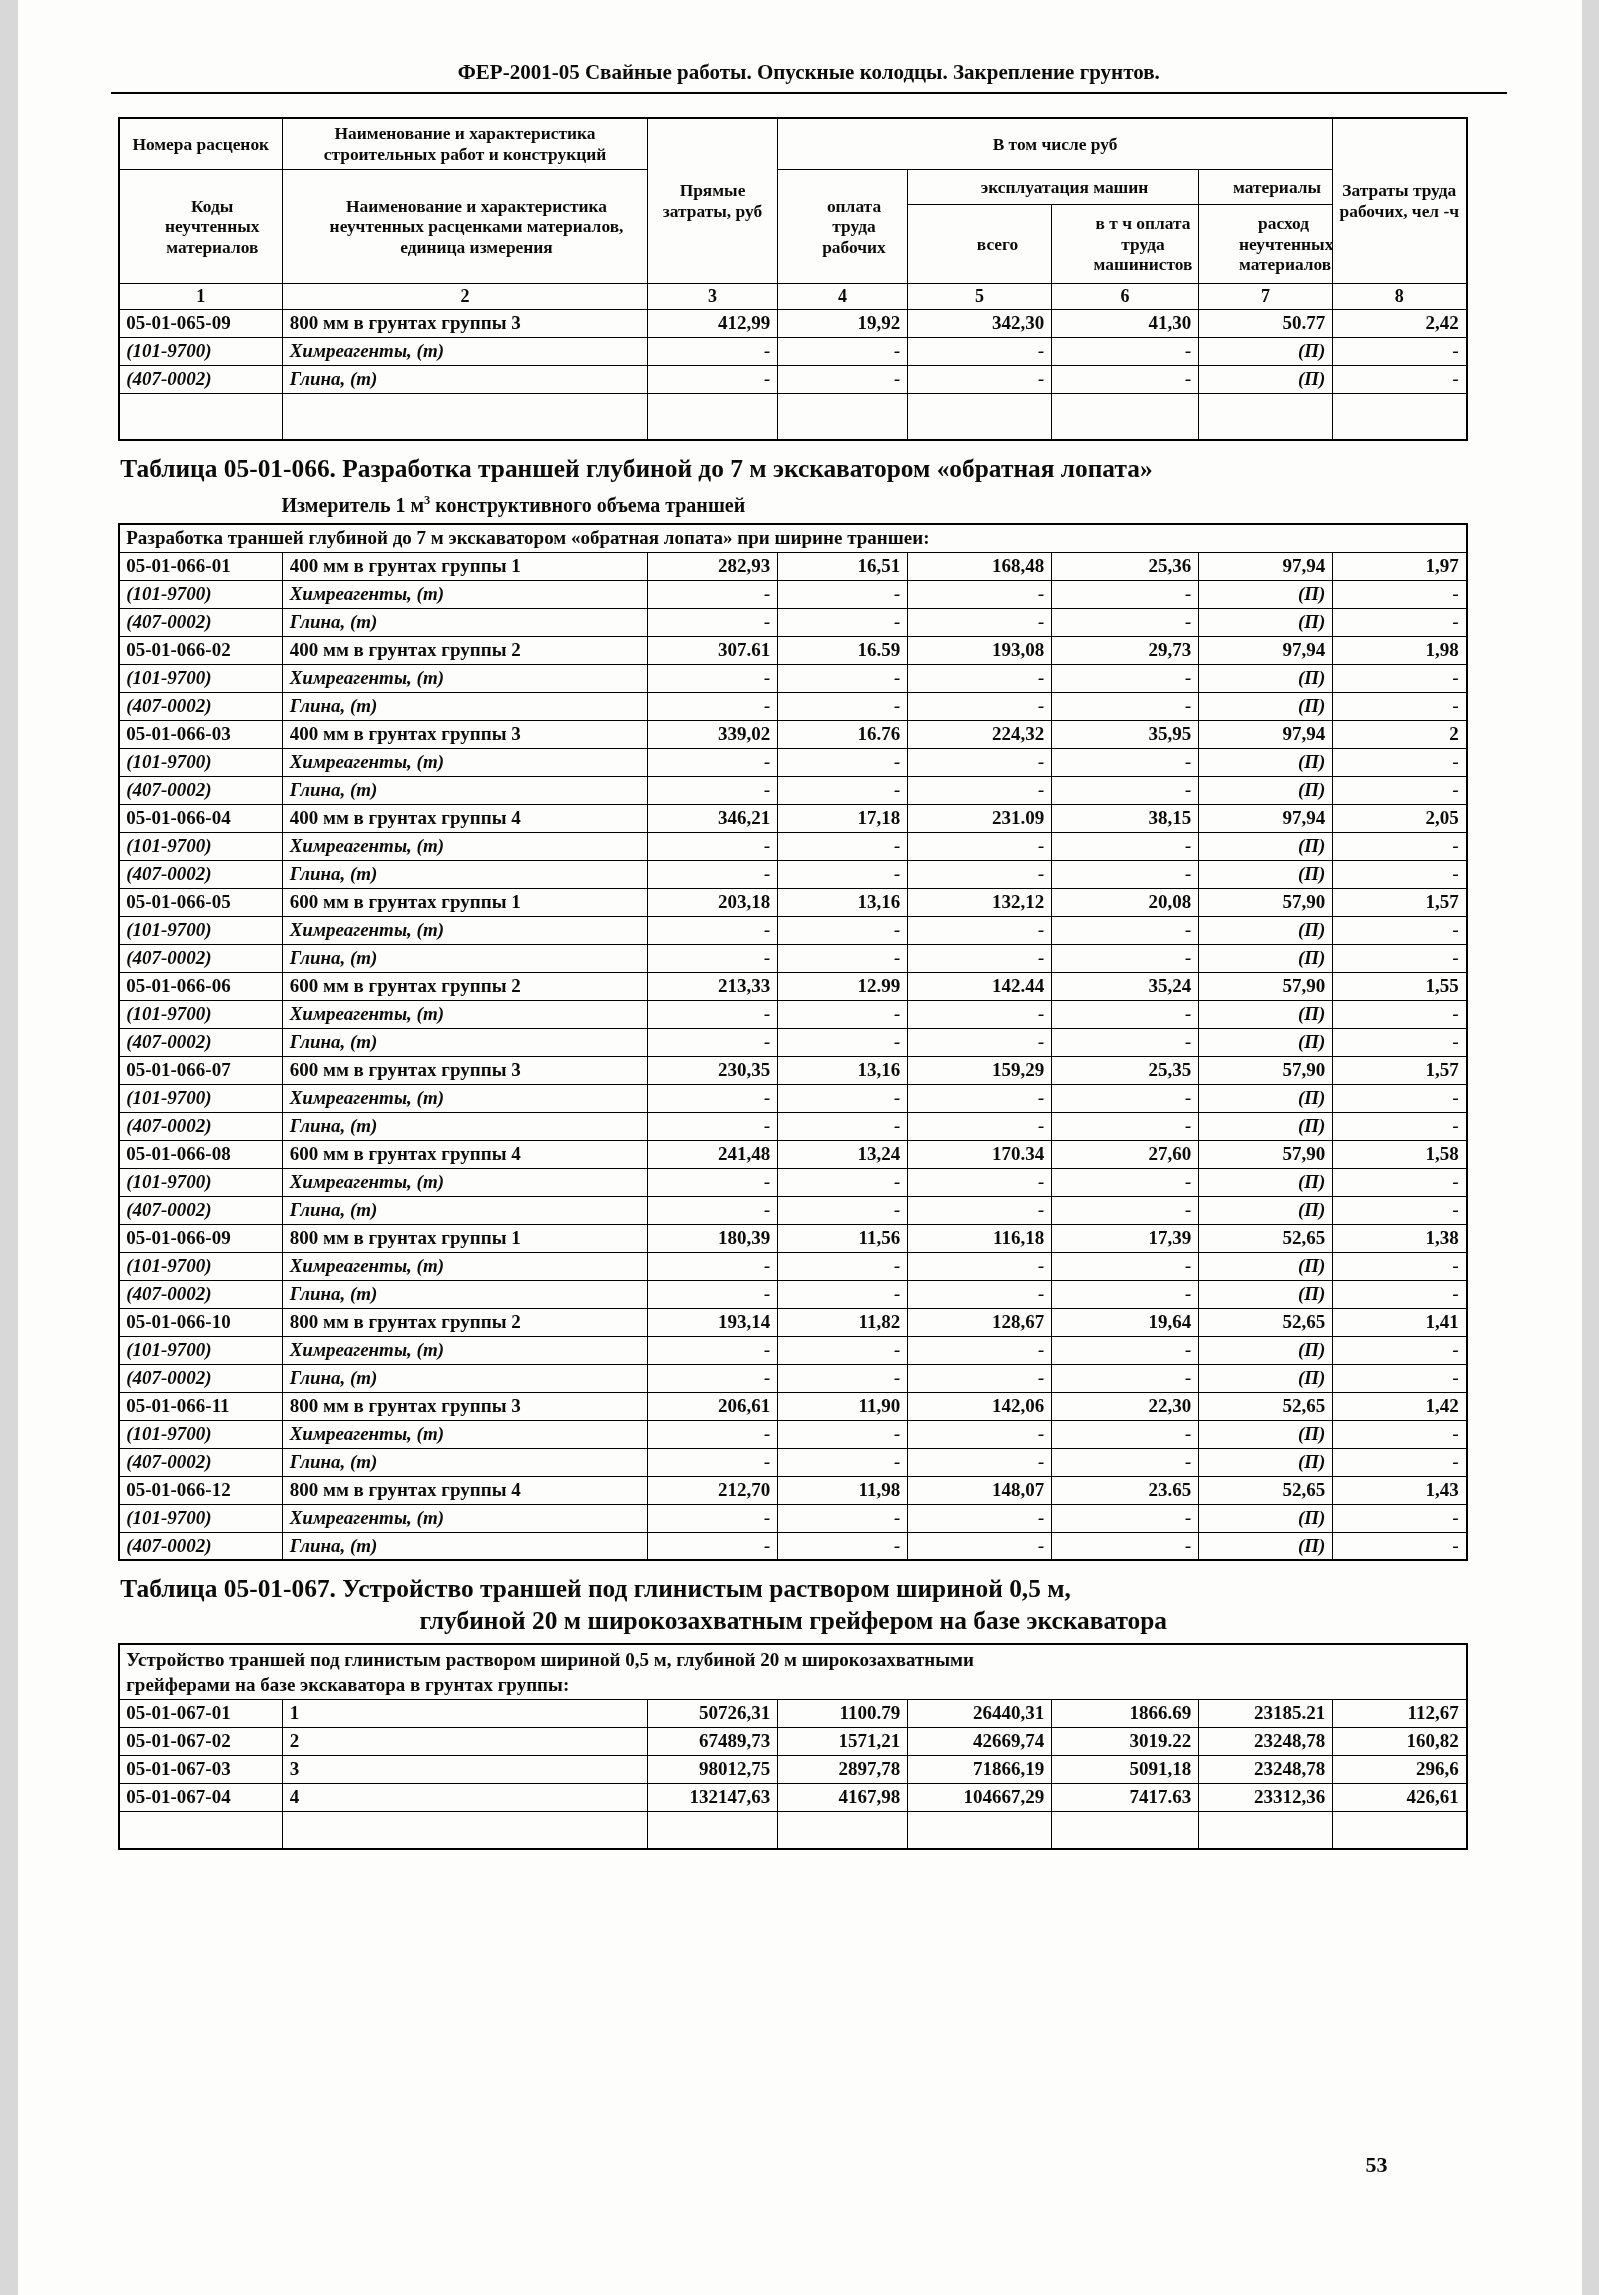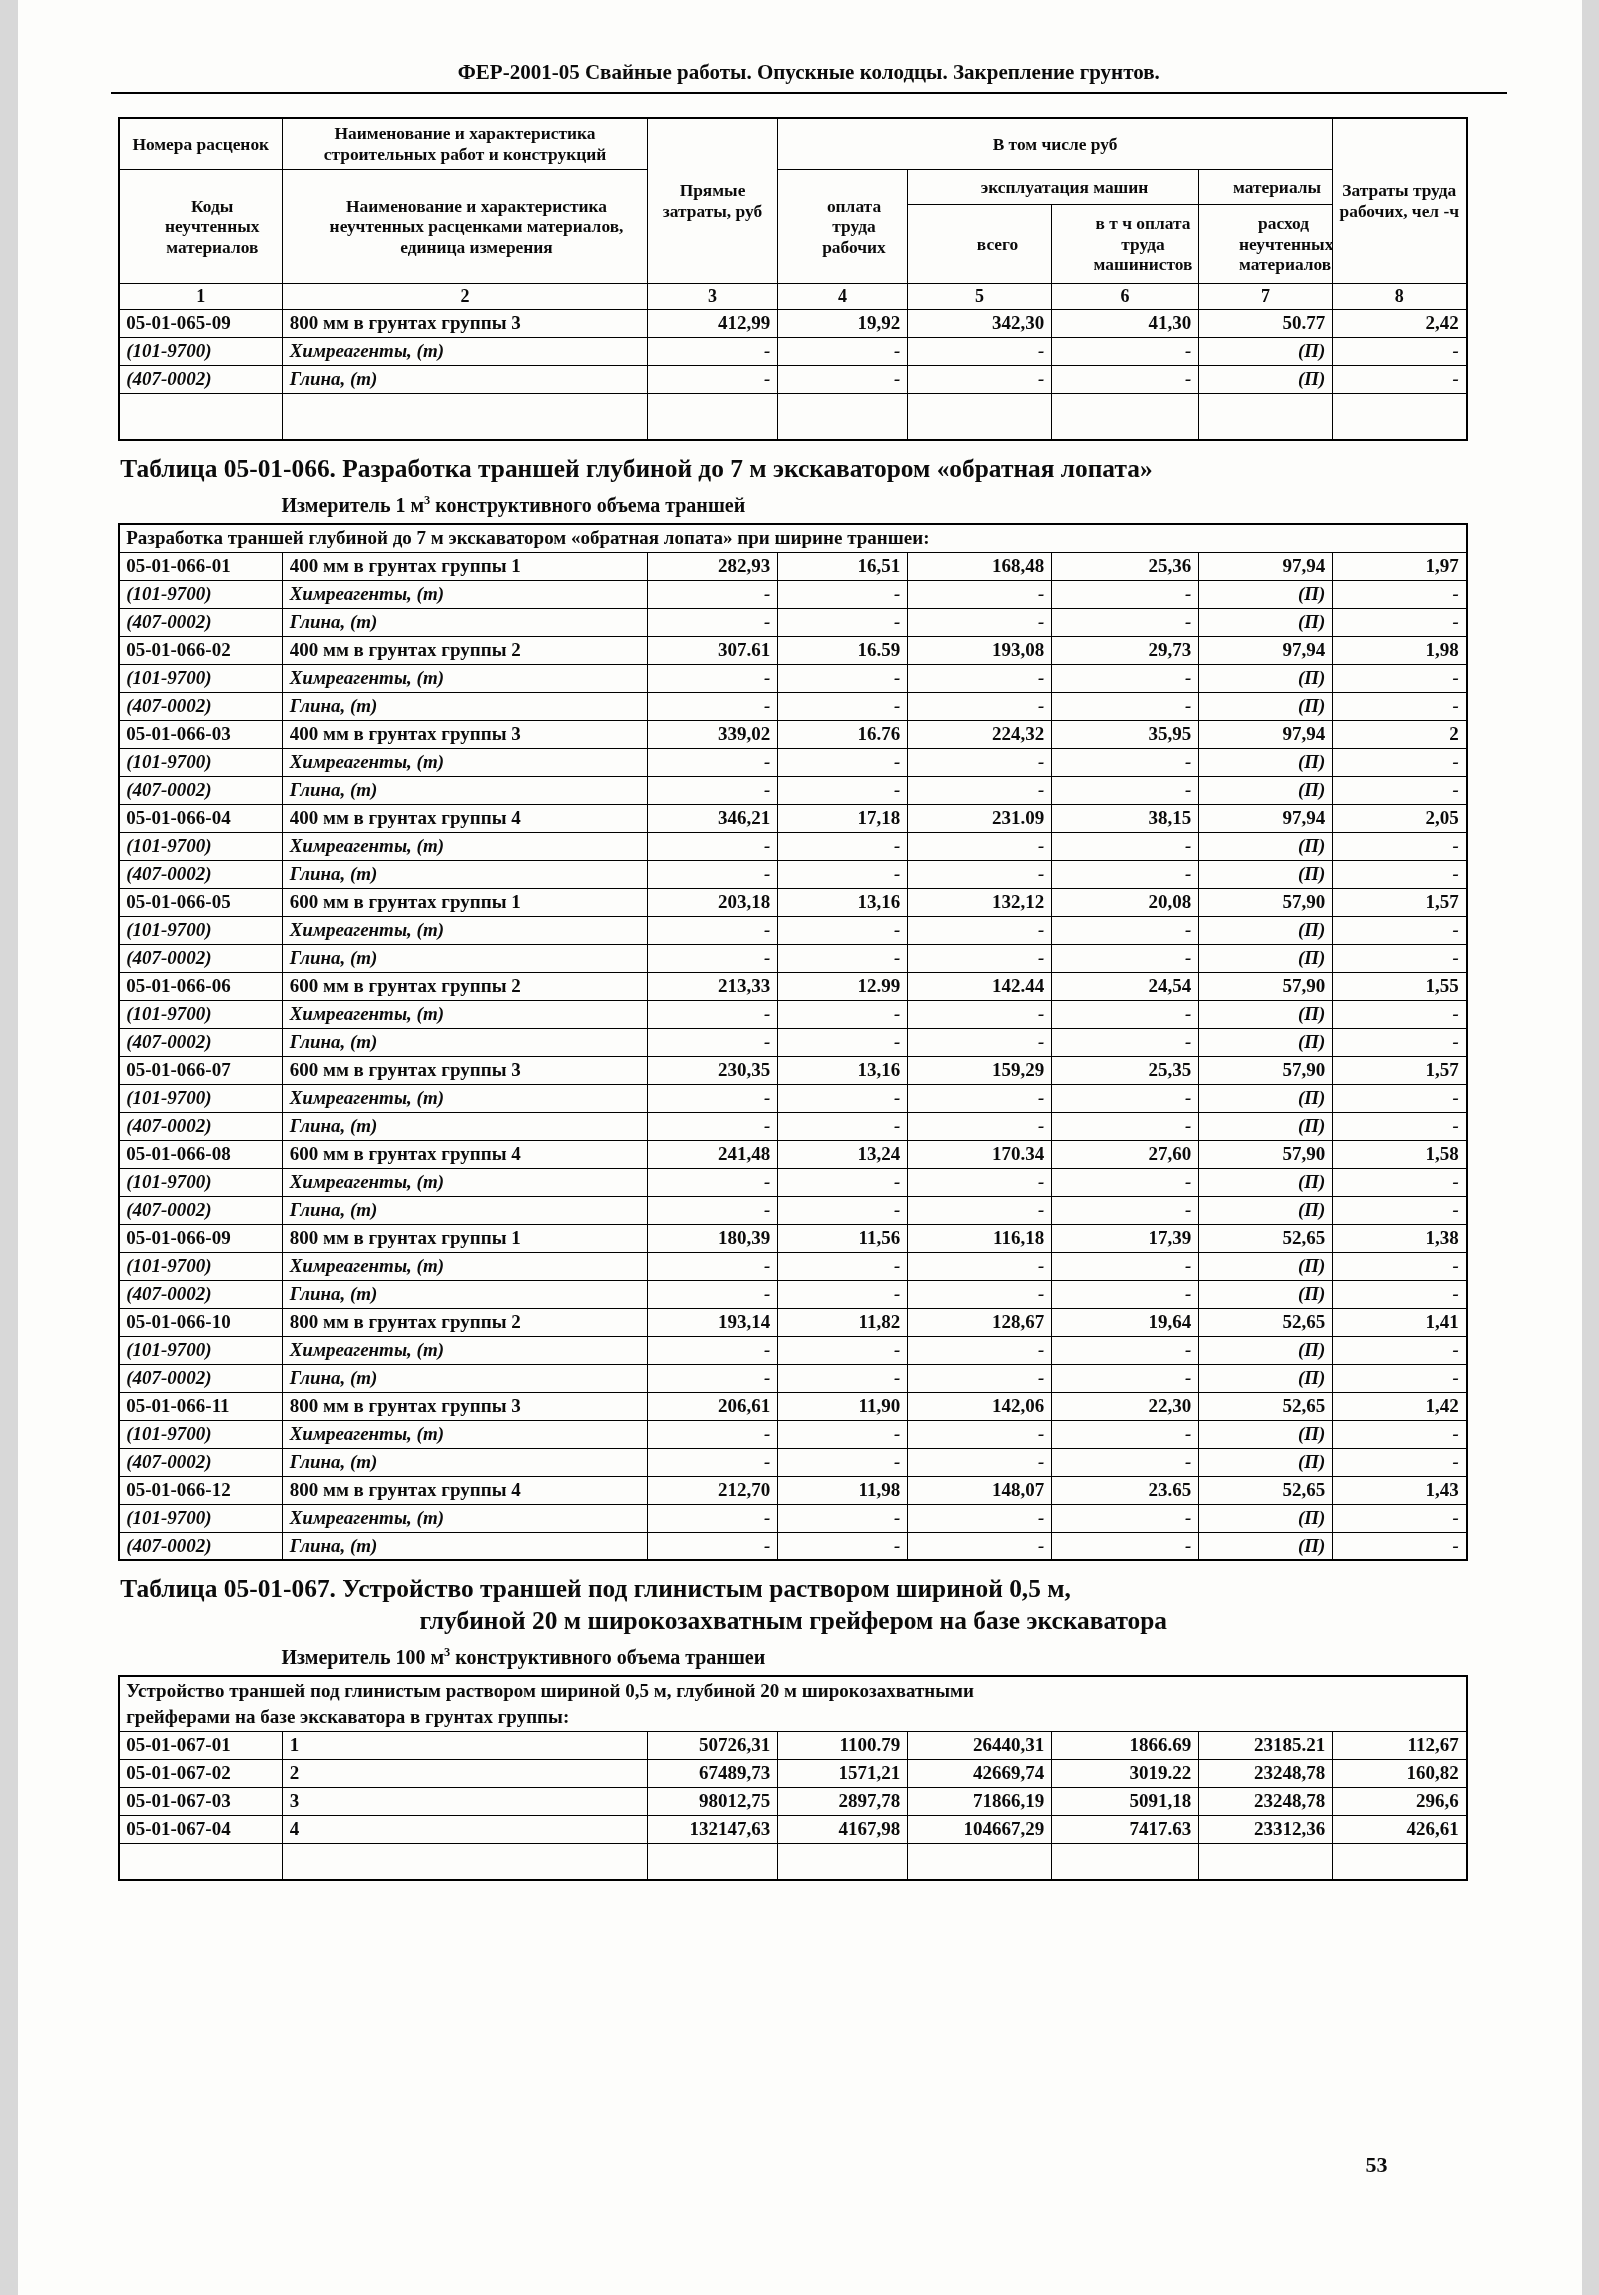--- a/index.html
+++ b/index.html
@@ -367,21 +367,21 @@
             <td class="col-num">-</td>
             <td class="col-num">(П)</td>
             <td class="col-num">-</td>
           </tr>
           <tr>
             <td class="col-code">05-01-066-06</td>
             <td class="col-desc">600 мм в грунтах группы 2</td>
             <td class="col-num">213,33</td>
             <td class="col-num">12.99</td>
             <td class="col-num">142.44</td>
-            <td class="col-num">24,54</td>
+            <td class="col-num">35,24</td>
             <td class="col-num">57,90</td>
             <td class="col-num">1,55</td>
           </tr>
           <tr class="sub">
             <td class="col-code">(101-9700)</td>
             <td class="col-desc">Химреагенты, (т)</td>
             <td class="col-num">-</td>
             <td class="col-num">-</td>
             <td class="col-num">-</td>
             <td class="col-num">-</td>
@@ -577,23 +577,20 @@
             <td class="col-num">-</td>
             <td class="col-num">(П)</td>
             <td class="col-num">-</td>
           </tr>
         </tbody>
     </table>
 
     <div class="section-title">
       <div class="line1">Таблица 05-01-067. Устройство траншей под глинистым раствором шириной 0,5 м,</div>
       <div class="line2">глубиной 20 м широкозахватным грейфером на базе экскаватора</div>
-    </div>
-    <div class="meter-line">
-      <span>Измеритель 100 м</span><sup>3</sup><span> конструктивного объема траншеи</span>
     </div>
     <table class="rate-table mid">
       <colgroup>
         <col class="w1">
           <col class="w2">
           <col class="w3">
           <col class="w4">
         <col class="w5">
           <col class="w6">
           <col class="w7">

